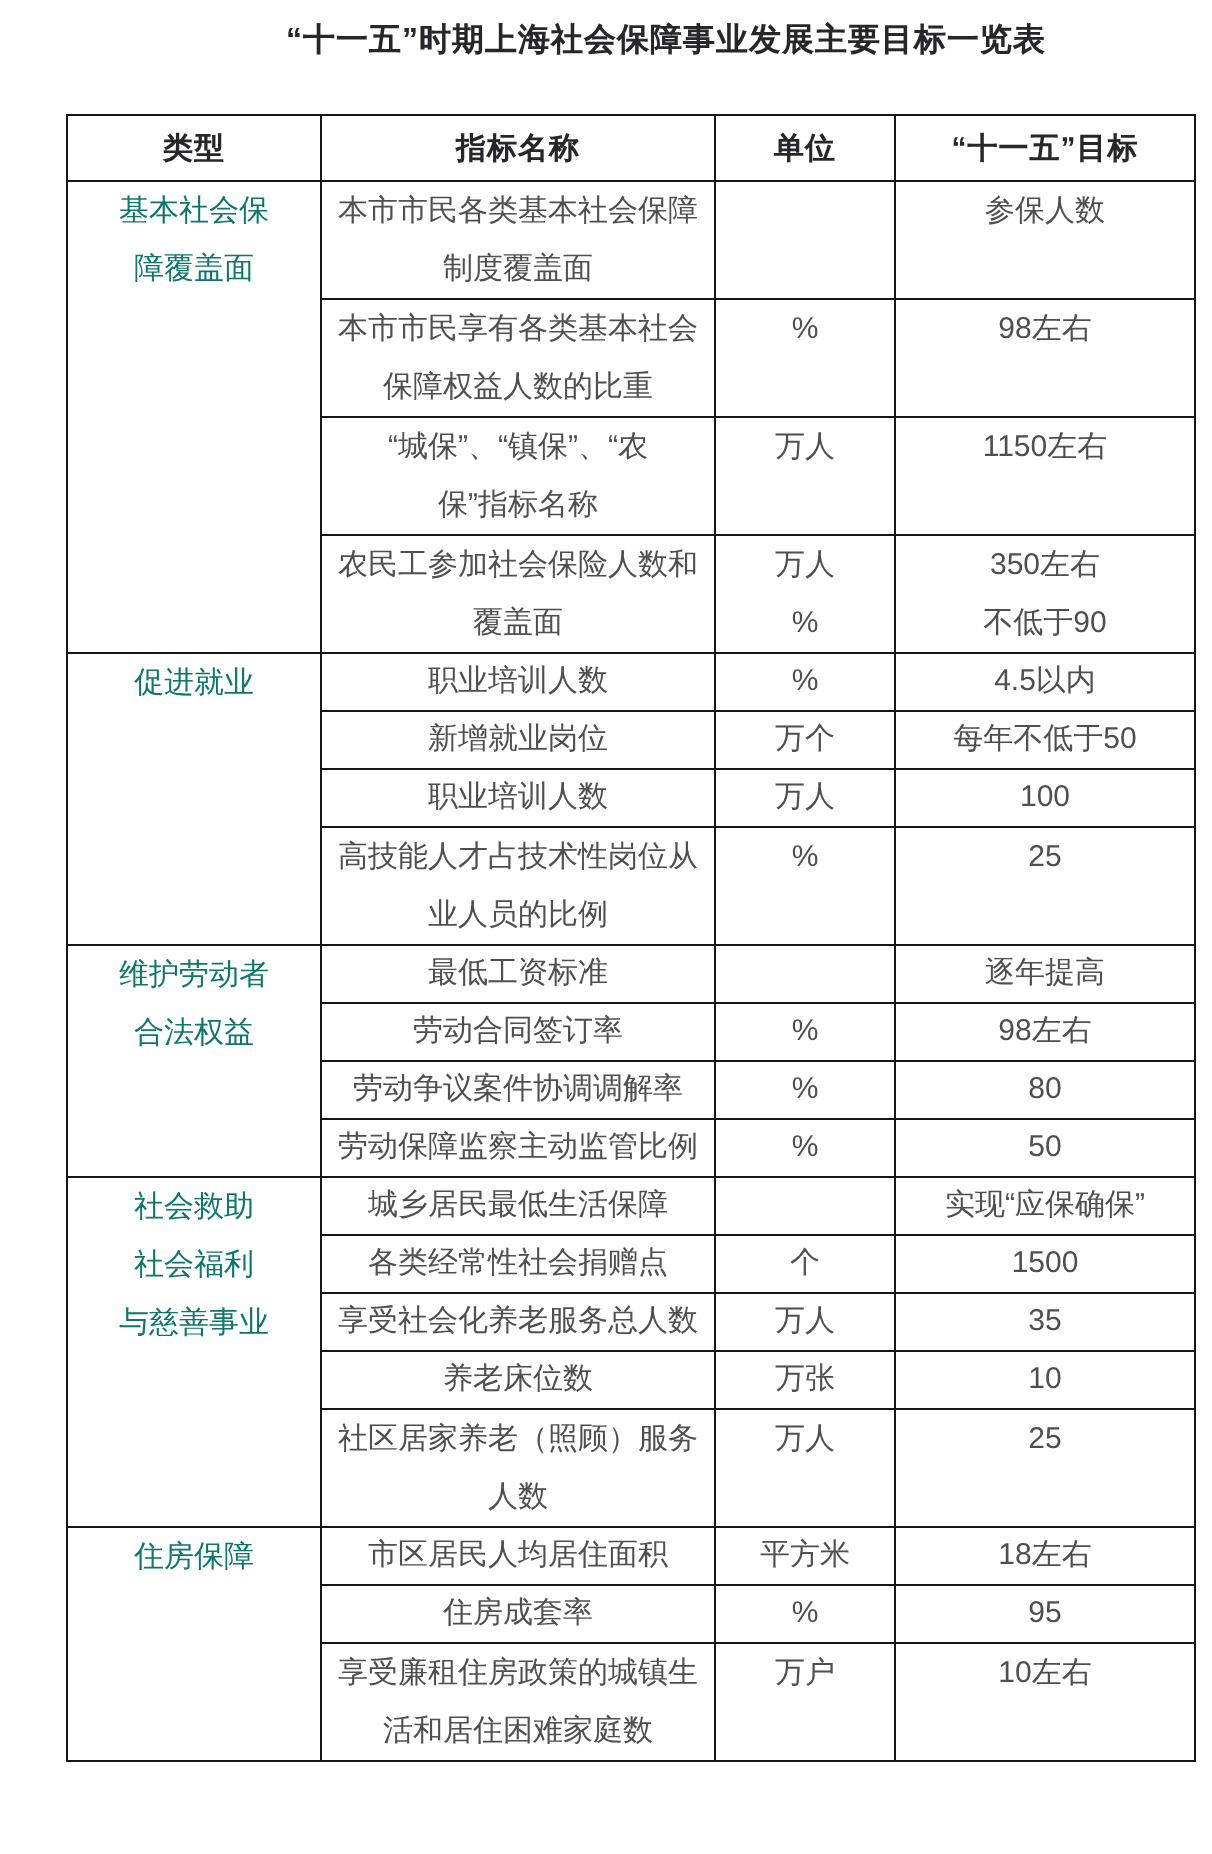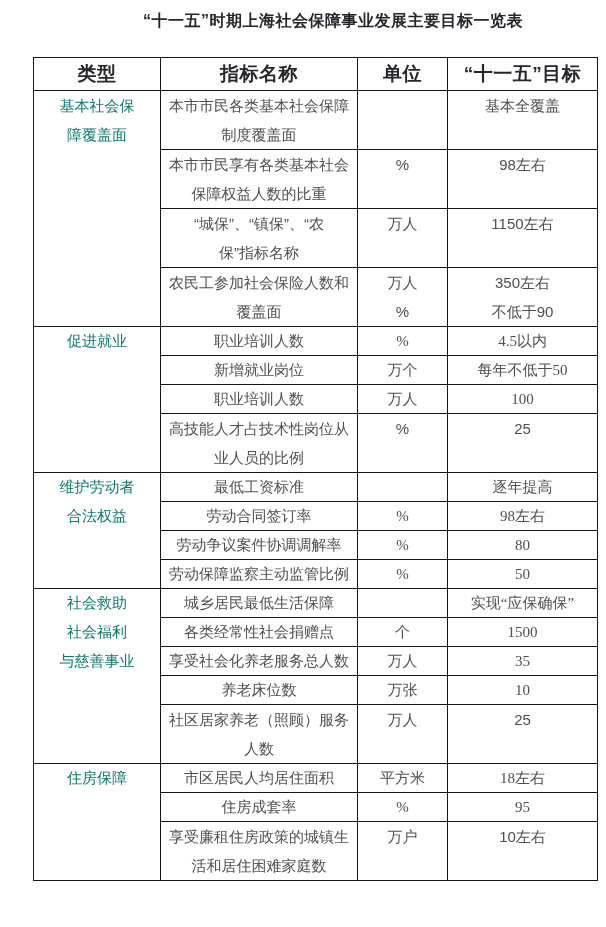--- a/index.html
+++ b/index.html
@@ -28,26 +28,26 @@
   table.targets th, table.targets td {
     border: 1px solid #161616;
     text-align: center;
     vertical-align: top;
     padding: 0;
     overflow: hidden;
   }
   table.targets thead th {
     height: 33px;
     vertical-align: middle;
-    font-size: 19px;
+    font-size: 15px;
     font-weight: bold;
     color: #26262c;
     letter-spacing: 0.5px;
   }
-  tr.row-short { height: 28px; font-family: Liberation Serif, serif; }
+  tr.row-short { height: 28px; }
   tr.row-tall  { height: 58px; }
   .line {
     font-size: 15px;
     color: #4f4f4f;
     line-height: 29px;
     white-space: nowrap;
   }
   tr.row-short .line { line-height: 28px; }
   td.type-cell { padding-top: 27px; }
   td.type-cell .line { line-height: 29px; color: #0f766e; }
@@ -78,21 +78,21 @@
           <td class="type-cell" rowspan="4">
             <div class="line">基本社会保</div>
             <div class="line">障覆盖面</div>
           </td>
           <td class="indicator-cell">
             <div class="line">本市市民各类基本社会保障</div>
             <div class="line">制度覆盖面</div>
           </td>
           <td class="unit-cell"></td>
           <td class="target-cell">
-            <div class="line">基本全覆盖</div>
+            <div class="line">参保人数</div>
           </td>
         </tr>
         <tr class="row-tall">
           <td class="indicator-cell">
             <div class="line">本市市民享有各类基本社会</div>
             <div class="line">保障权益人数的比重</div>
           </td>
           <td class="unit-cell">
             <div class="line">%</div>
           </td>

